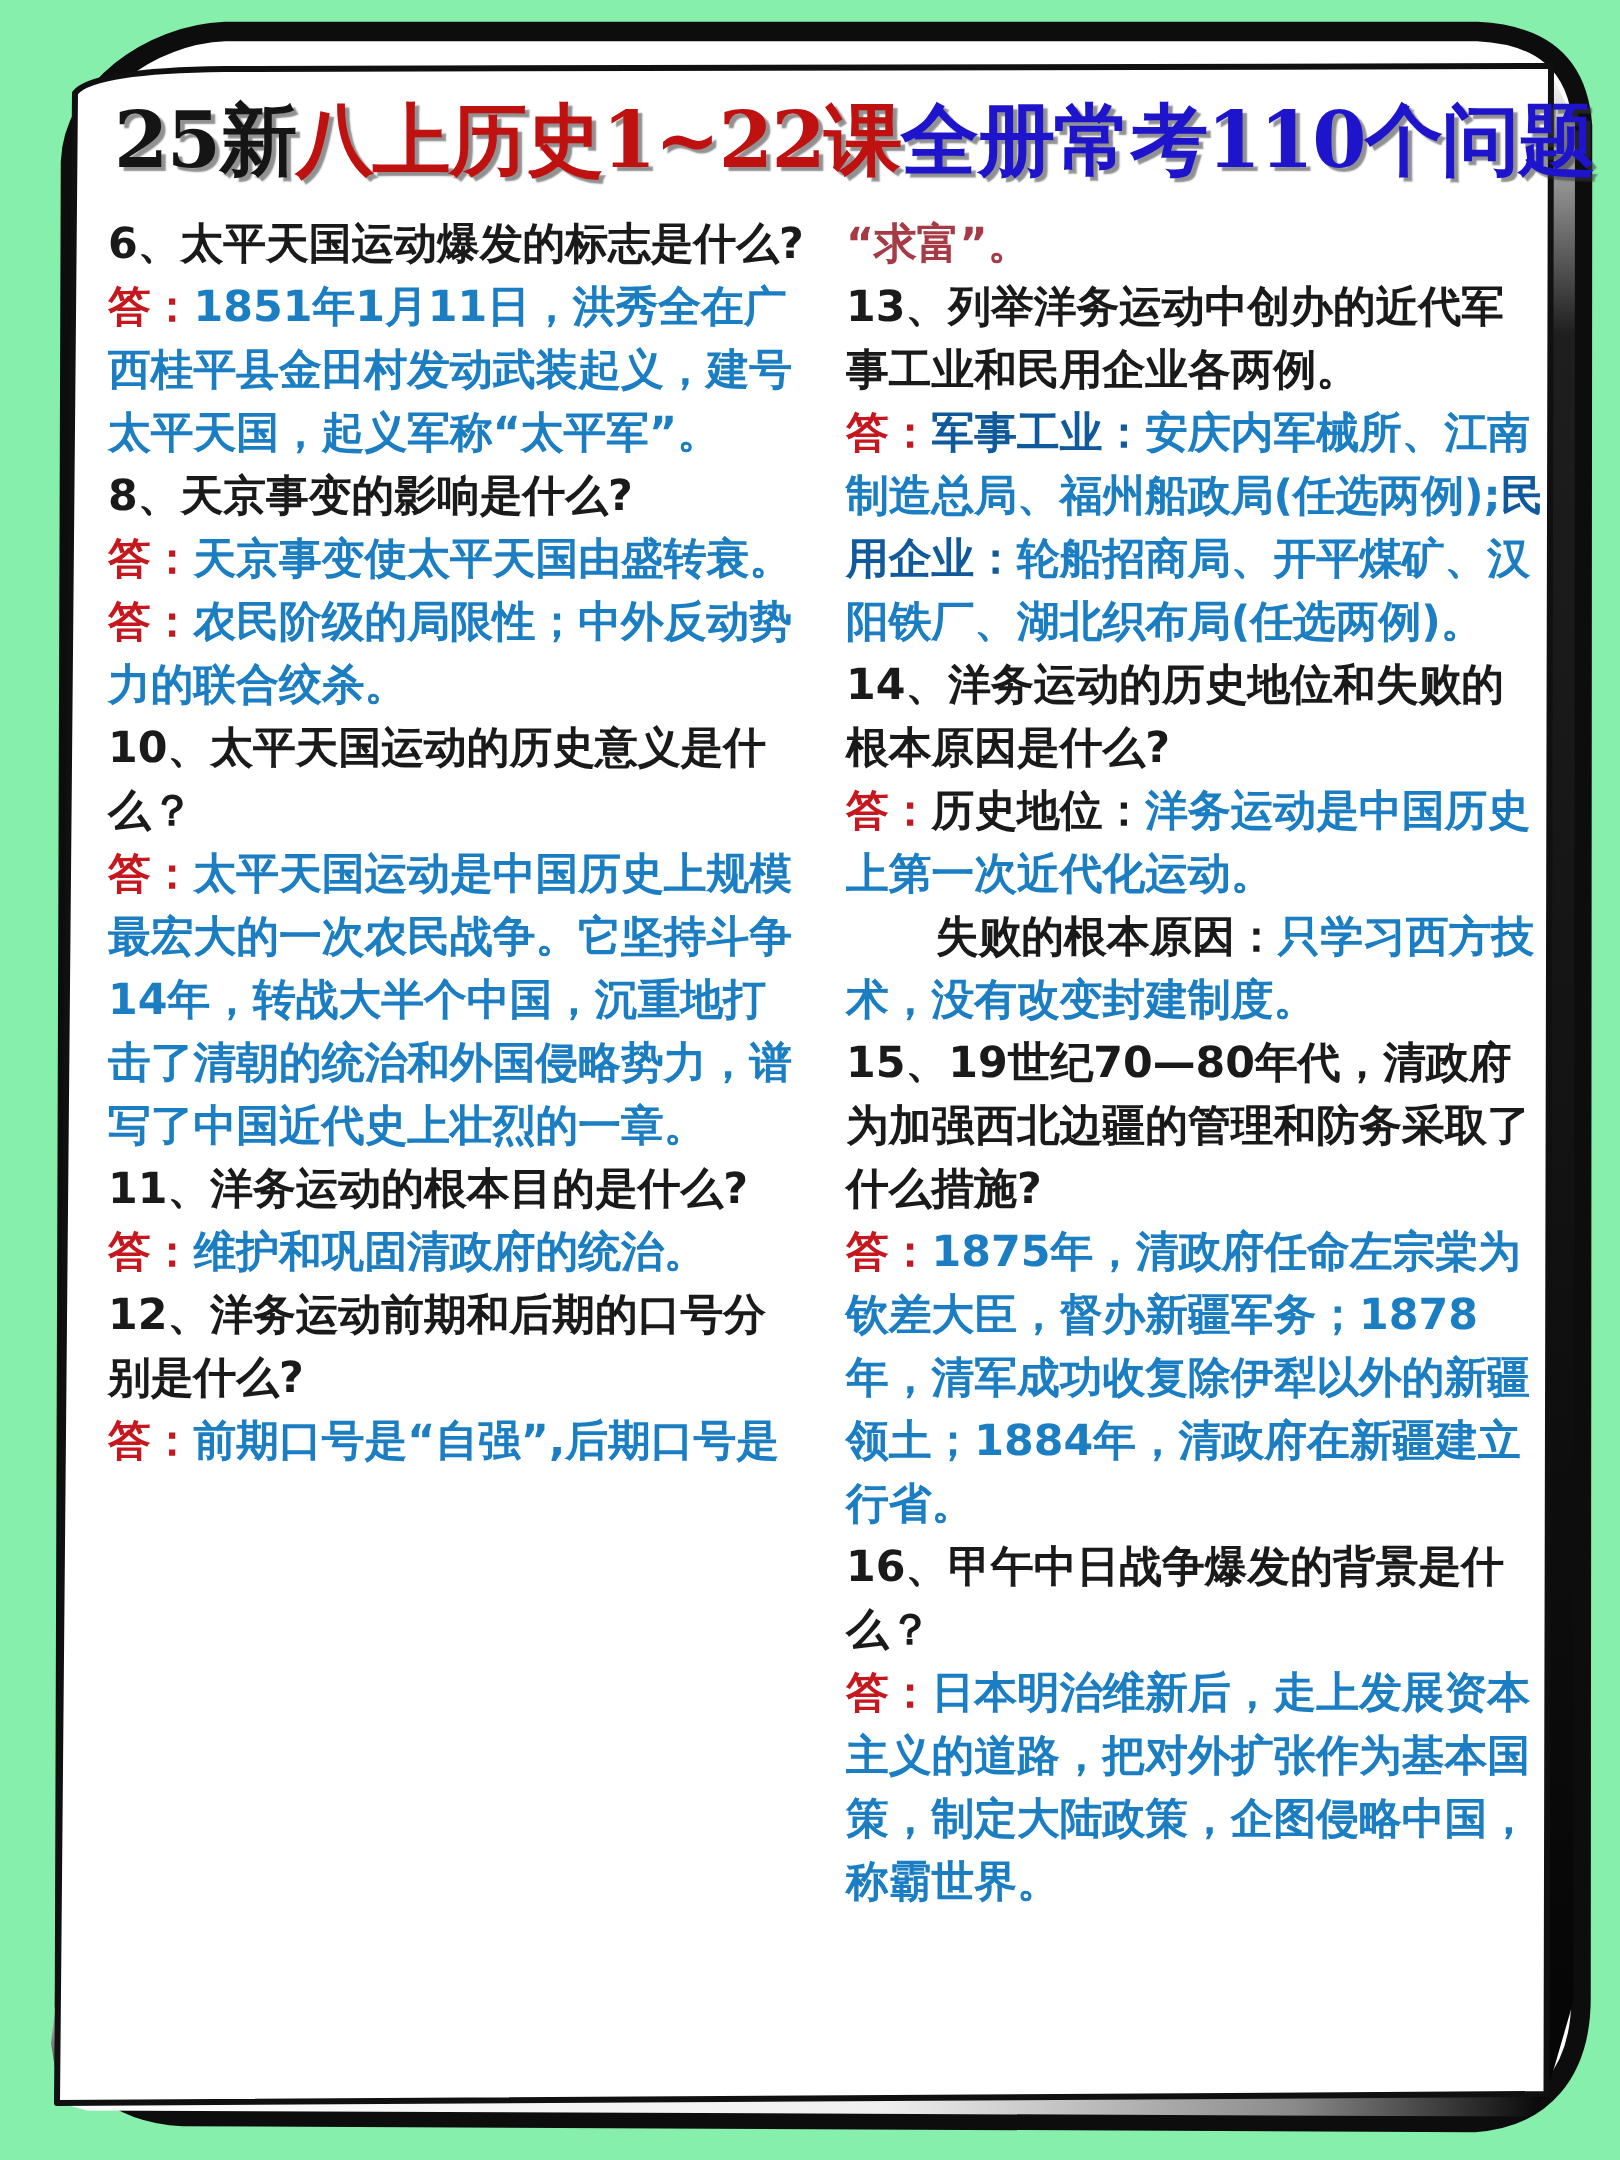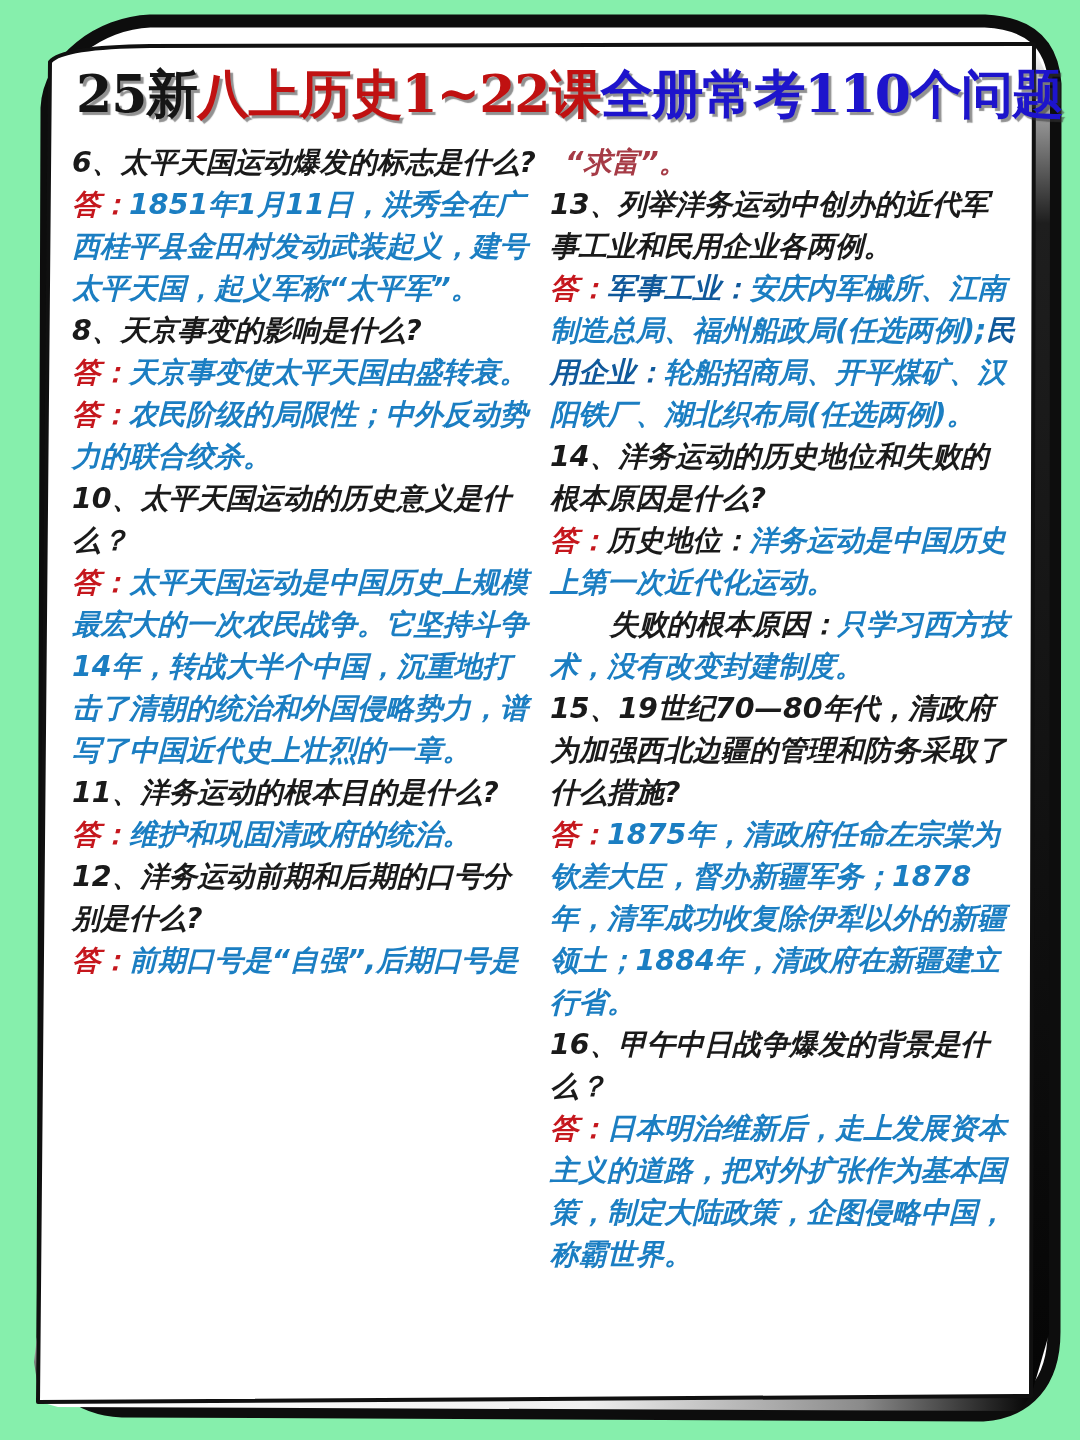--- a/index.html
+++ b/index.html
@@ -3,33 +3,33 @@
 <meta charset="utf-8">
 <style>
   html,body{margin:0;padding:0;background:#ffffff;}
   .stage{position:relative;width:1080px;height:1440px;background:#86efac;overflow:hidden;
          font-family:"DejaVu Sans","Liberation Sans",sans-serif;}
   .frame{position:absolute;left:0;top:0;width:1080px;height:1440px;}
   .content{position:absolute;left:72px;top:62px;width:958px;}
   .title{margin:0 0 16px 4px;font-family:"DejaVu Serif","Liberation Serif",serif;
          font-weight:900;font-size:52px;line-height:64px;letter-spacing:-1px;white-space:nowrap;
          text-shadow:3px 3px 1px rgba(55,55,55,0.55);}
-  .cols{display:flex;gap:12px;margin-top:8px;font-style:italic;}
+  .cols{display:flex;gap:26px;margin-top:8px;}
   .col{width:466px;font-size:28.5px;line-height:42px;font-weight:700;}
   .block{margin:0;word-break:break-all;}
   .indent{text-indent:2.1em;}
   
   .s-tblack{color:var(--c-title_black,#151515);}
   .s-tred{color:var(--c-title_red,#c01111);}
   .s-tblue{color:var(--c-title_blue,#1d14cc);}
   .s-q,.s-black{color:var(--c-question,#1a1a1a);}
   .s-ans{color:var(--c-answer_label,#c5171d);}
   .s-blue{color:var(--c-answer,#1b7ec2);}
   .s-navy{color:var(--c-answer_dark,#10599b);text-align:right;}
-  .s-darkred{color:var(--c-highlight,#a63b46);margin-left:15px;}
+  .s-darkred{color:var(--c-highlight,#a63b46);}
 </style>
 </head>
 <body>
 
 <div class="stage">
 
   <svg class="frame" viewBox="0 0 1080 1440" aria-hidden="true">
     <defs>
       <linearGradient id="gR" x1="0" y1="0" x2="0" y2="1">
         <stop offset="0" stop-color="#ffffff"></stop>

